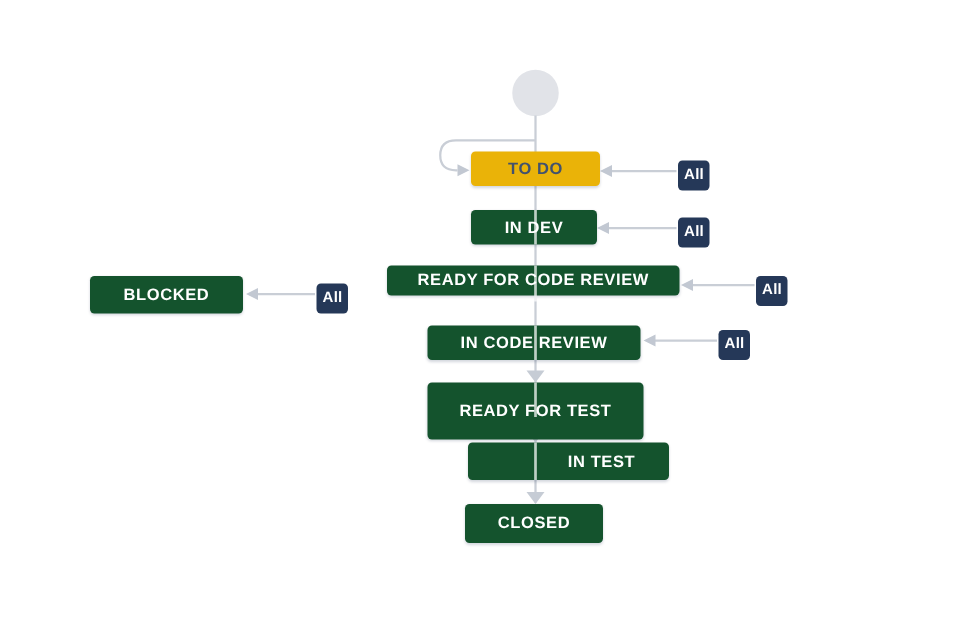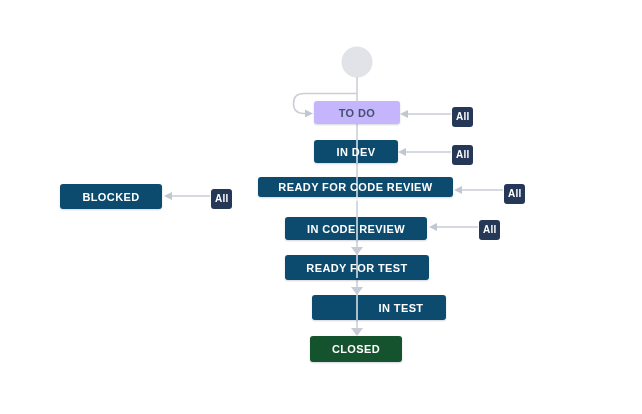--- a/index.html
+++ b/index.html
@@ -4,29 +4,29 @@
 <style>
   html,body{margin:0;padding:0;background:#ffffff;}
   .stage{position:relative;width:642px;height:414px;background:#ffffff;overflow:hidden;
          font-family:"Liberation Sans",sans-serif;}
   svg.layer{position:absolute;left:0;top:0;width:642px;height:414px;pointer-events:none;}
   #layer-under{z-index:1;}
   #layer-over{z-index:4;}
   .node{position:absolute;z-index:2;display:flex;align-items:center;justify-content:center;
         font-weight:bold;font-size:11px;letter-spacing:0.4px;border-radius:3px;
         box-shadow:0 1px 2px rgba(9,30,66,0.18);cursor:pointer;white-space:nowrap;}
-  .node.blue{background:#0c4a6e;color:#ffffff;text-align:right;}
-  .node.gray{background:#c4b5fd;color:#42526e;}
+  .node.blue{background:#14532d;color:#ffffff;text-align:right;}
+  .node.gray{background:#eab308;color:#42526e;}
   .node.green{background:#14532d;color:#ffffff;}
   .n-todo   {left:314px;top:101px;width:86px; height:23px;}
   .n-indev  {left:314px;top:140px;width:84px; height:23px;}
   .n-rfcr   {left:258px;top:177px;width:195px;height:20px;}
   .n-blocked{left:60px; top:184px;width:102px;height:25px;}
   .n-icr    {left:285px;top:217px;width:142px;height:23px;}
-  .n-rft    {left:285px;top:255px;width:144px;height:25px;}
+  .n-rft    {left:285px;top:255px;width:144px;height:38px;}
   .n-intest {left:312px;top:295px;width:90px; height:25px;padding-left:44px;}
   .n-closed {left:310px;top:336px;width:92px; height:26px;}
   .badge{position:absolute;z-index:6;background:#253858;color:#ffffff;font-weight:bold;
          font-size:10px;height:14px;line-height:14px;padding:3px 4px;border-radius:3px;
          text-align:center;letter-spacing:0.2px;cursor:pointer;}
   .b-todo   {left:452px;top:107px;}
   .b-indev  {left:452px;top:145px;}
   .b-rfcr   {left:504px;top:184px;}
   .b-icr    {left:479px;top:220px;}
   .b-blocked{left:211px;top:189px;}

